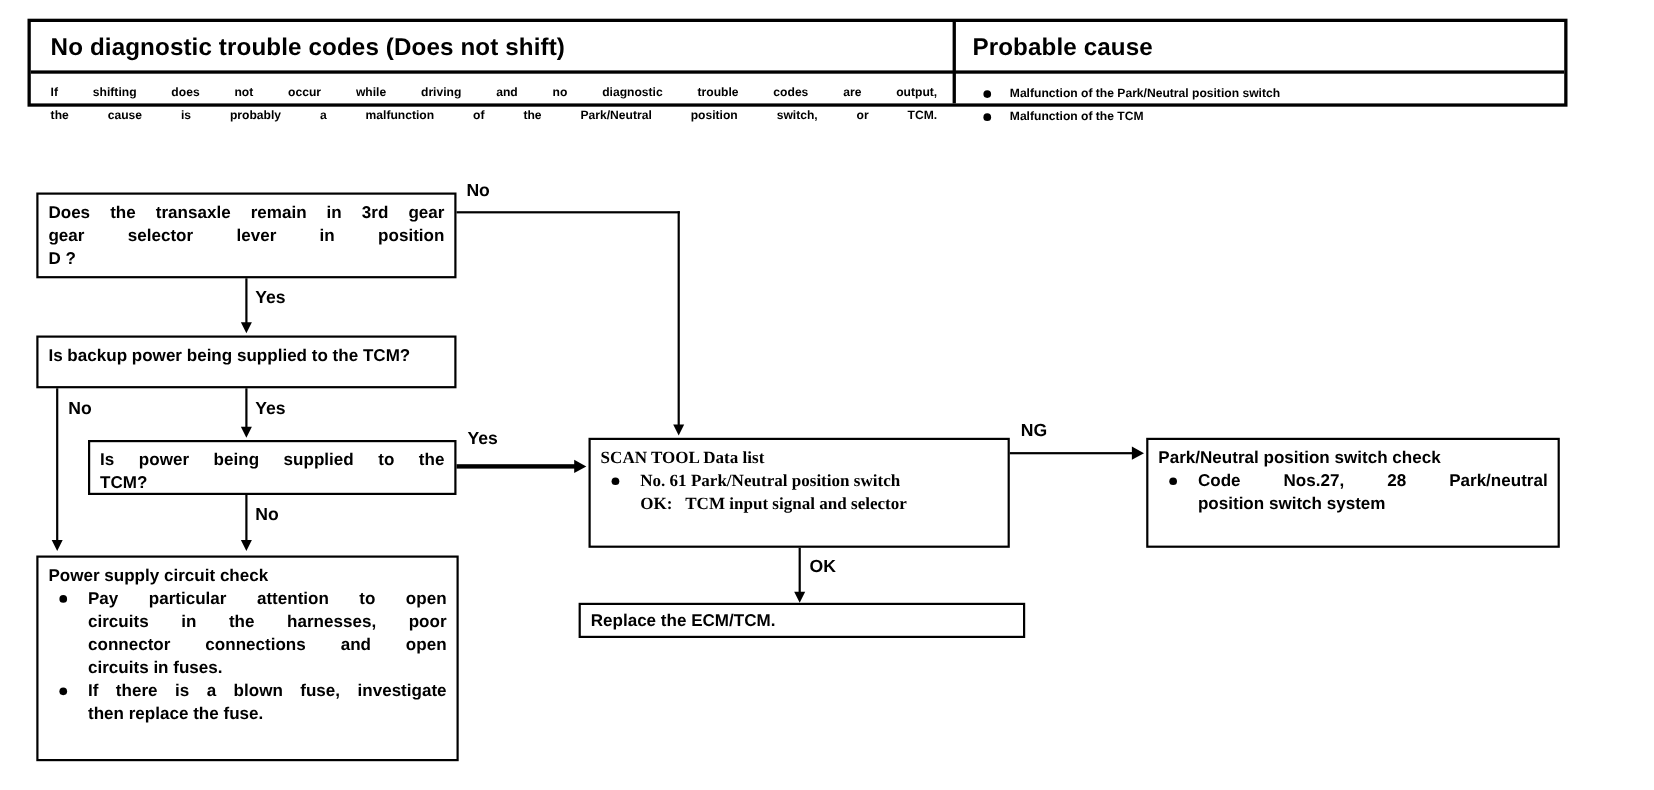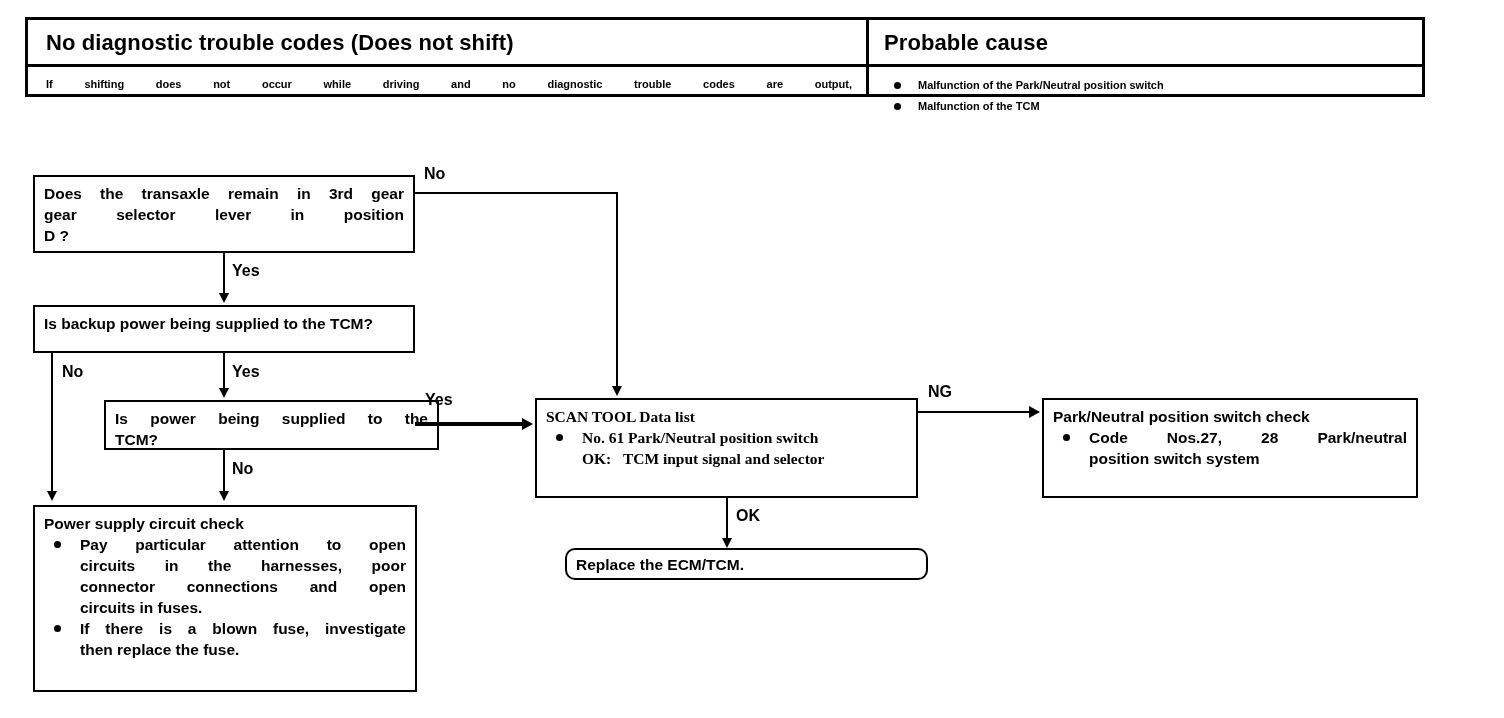--- a/index.html
+++ b/index.html
@@ -28,24 +28,24 @@
   .box{position:absolute;border:2px solid #000;box-sizing:border-box;background:#fff;
        font-size:15.5px;font-weight:bold;line-height:21px;}
   .box .pad{padding:6px 9px 4px 9px;}
   .just{text-align:justify;}
   .just .j{text-align-last:justify;display:block;}
   .box .ttl{display:block;}
 
   
   #box-q1{left:33px;top:175px;width:382px;height:78px;}
   #box-q2{left:33px;top:305px;width:382px;height:48px;}
-  #box-q3{left:80px;top:400px;width:335px;height:50px;margin-left:24px;}
+  #box-q3{left:80px;top:400px;width:335px;height:50px;}
   #box-power{left:33px;top:505px;width:384px;height:187px;}
   #box-scan{left:535px;top:398px;width:383px;height:100px;font-family:Liberation Serif, serif;}
-  #box-replace{left:565px;top:548px;width:363px;height:32px;border-radius:10px;}
+  #box-replace{left:526px;top:548px;width:406px;height:32px;}
   #box-pnsw{left:1042px;top:398px;width:376px;height:100px;}
 
   .hang{position:relative;padding-left:36px;display:block;}
   .hang::before{content:"";position:absolute;left:10px;top:7px;width:7px;height:7px;
                 background:#000;border-radius:50%;}
   .sub{display:block;padding-left:36px;}
   .sub2{display:block;padding-left:94px;}
 
   
   .ln{position:absolute;background:#000;}
@@ -62,20 +62,21 @@
 
   <div class="tbl">
     <div class="tbl-vline"></div>
     <div class="tbl-hline"></div>
 
     <div class="th th-l">No diagnostic trouble codes (Does not shift)</div>
     <div class="th th-r">Probable cause</div>
 
     <div class="td td-l">
       <span class="j">If shifting does not occur while driving and no diagnostic trouble codes are output,</span>
+      <span class="j">the cause is probably a malfunction of the Park/Neutral position switch, or TCM.</span>
     </div>
 
     <div class="td td-r">
       <span class="bl">Malfunction of the Park/Neutral position switch</span>
       <span class="bl">Malfunction of the TCM</span>
     </div>
   </div>
 
   <div class="box" id="box-q1">
     <div class="pad just">

